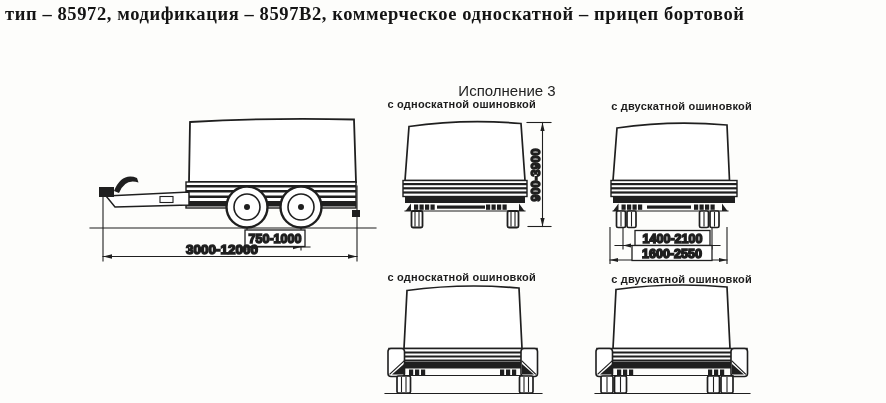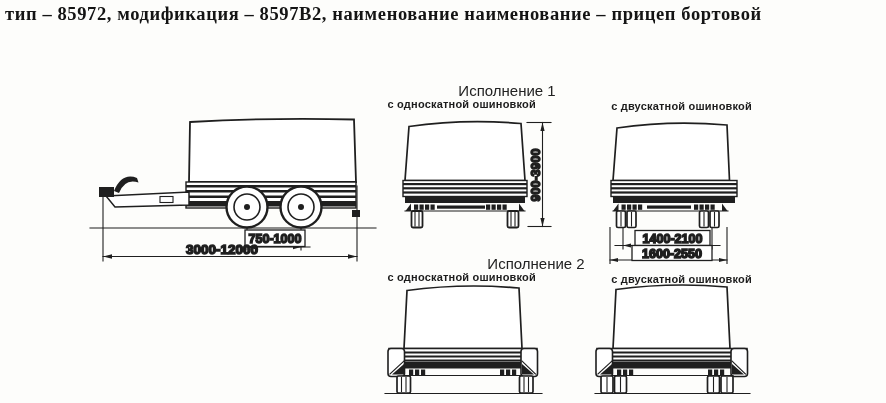--- a/index.html
+++ b/index.html
@@ -30,27 +30,26 @@
   .dimtext{
     font-family:"Liberation Sans",sans-serif;
     font-size:12.5px;font-weight:600;fill:#161616;text-anchor:middle;
   }
 </style>
 </head>
 <body>
 
 <div id="canvas">
 
-  <div class="abs title">тип – 85972, модификация – 8597В2, наименование наименование – прицеп бортовой</div>
-
-  <div class="abs heading" style="left:417px;top:82px;width:180px;">Исполнение 1</div>
+  <div class="abs title">тип – 85972, модификация – 8597В2, коммерческое односкатной – прицеп бортовой</div>
+
+  <div class="abs heading" style="left:417px;top:82px;width:180px;">Исполнение 3</div>
   <div class="abs sublabel" style="left:376px;top:98px;width:160px;">с односкатной ошиновкой</div>
   <div class="abs sublabel" style="left:592px;top:100px;width:160px;">с двускатной ошиновкой</div>
 
-  <div class="abs heading" style="left:446px;top:255px;width:180px;">Исполнение 2</div>
   <div class="abs sublabel" style="left:376px;top:271px;width:160px;">с односкатной ошиновкой</div>
   <div class="abs sublabel" style="left:592px;top:273px;width:160px;">с двускатной ошиновкой</div>
 
   <svg width="886" height="403" viewBox="0 0 886 403">
 
     <g class="draw">
 
       <line class="thin" x1="90" y1="228" x2="376" y2="228"></line>
 
       <line class="thin" x1="103" y1="194" x2="103" y2="261"></line>

